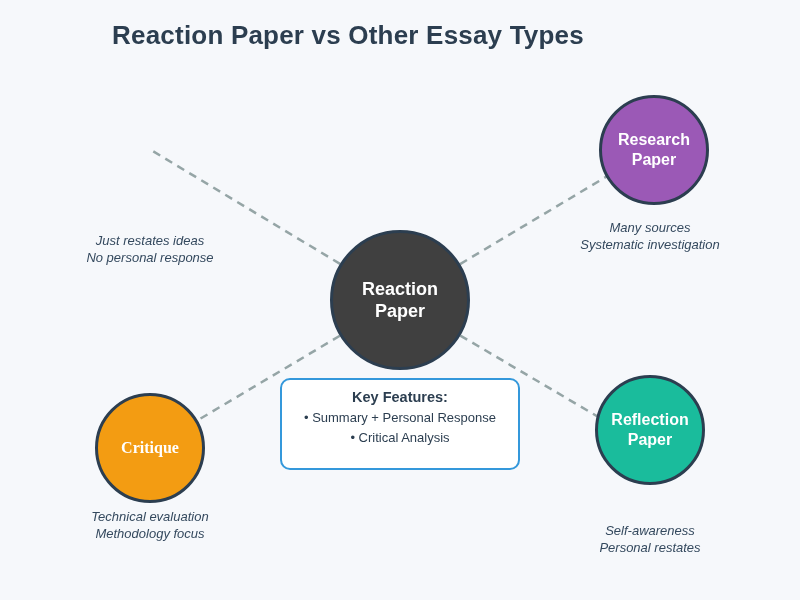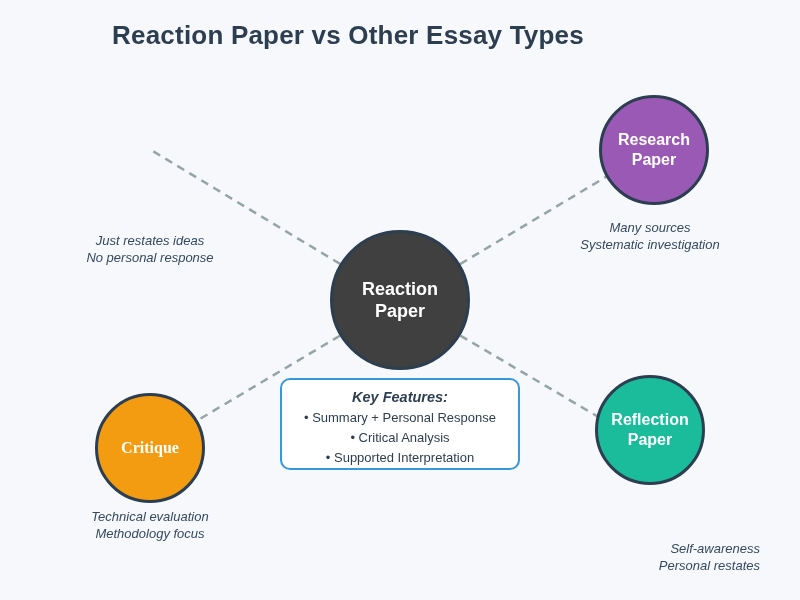--- a/index.html
+++ b/index.html
@@ -73,39 +73,38 @@
     width: 220px;
     text-align: center;
     font-style: italic;
     font-size: 13px;
     line-height: 17px;
     color: #34495e;
   }
   .caption.pos-summary    { left: 40px;  top: 217px; margin-top: 15px; }
   .caption.pos-research   { left: 540px; top: 219px; }
   .caption.pos-critique   { left: 40px;  top: 508px; }
-  .caption.pos-reflection { left: 540px; top: 540px; text-align: right; }
+  .caption.pos-reflection { left: 540px; top: 522px; }
 
   .features-box {
     position: absolute;
     left: 280px; top: 378px;
     width: 240px; height: 92px;
     box-sizing: border-box;
     background: #ffffff;
     border: 2px solid #3498db;
     border-radius: 10px;
     text-align: center;
     padding-top: 9px;
   }
   .features-box .features-heading {
     font-size: 14.5px;
     font-weight: bold;
     color: #2c3e50;
     margin-bottom: 3px;
-    font-style: italic;
   }
   .features-box .feature-item {
     font-size: 13px;
     line-height: 20px;
     color: #2c3e50;
   }
 </style>
 </head>
 <body>
 
@@ -154,16 +153,15 @@
 
   <div class="caption pos-reflection">
     <div>Self-awareness</div>
     <div>Personal restates</div>
   </div>
 
   <div class="features-box">
     <div class="features-heading">Key Features:</div>
     <div class="feature-item">• Summary + Personal Response</div>
     <div class="feature-item">• Critical Analysis</div>
-    <div class="feature-item">• Supported Interpretation</div>
   </div>
 
 </div>
 
 </body></html>

